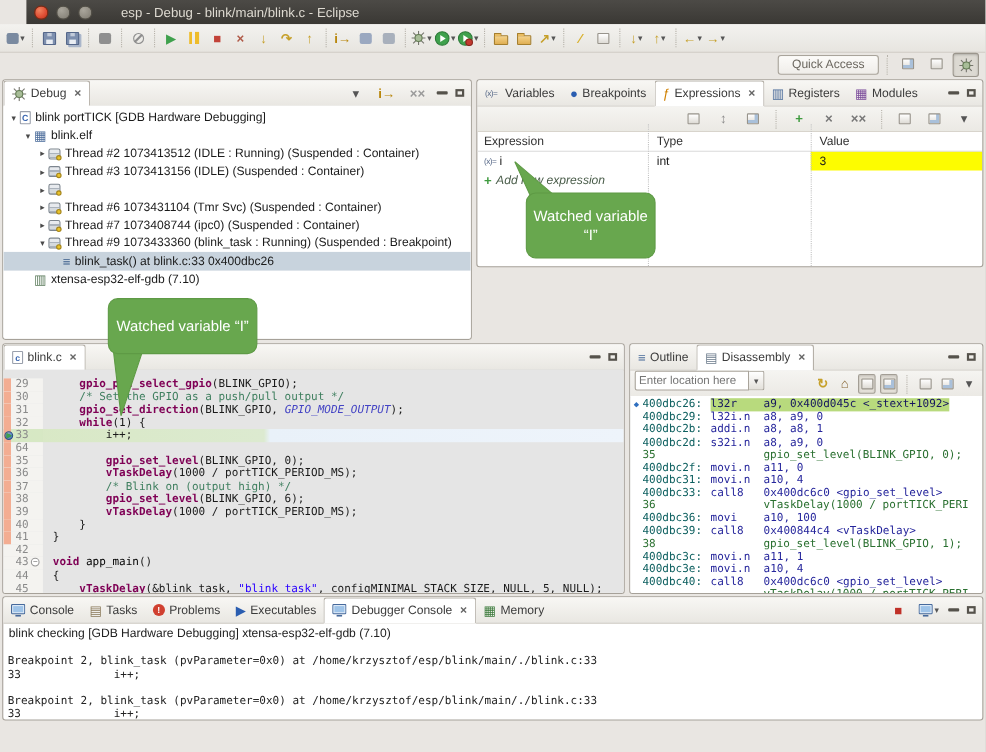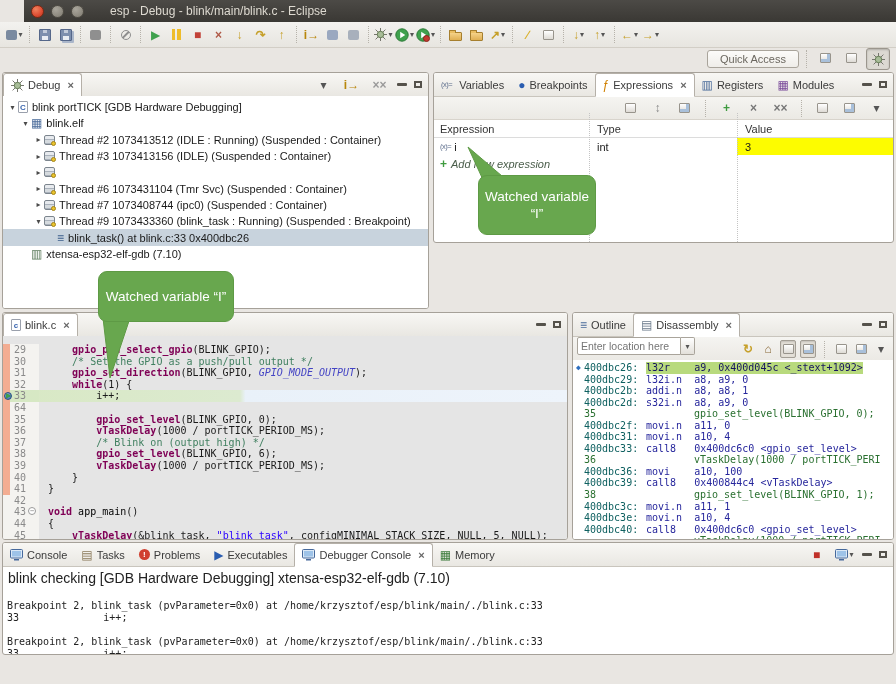--- a/index.html
+++ b/index.html
@@ -113,21 +113,21 @@
   .ds-body{position:absolute;left:0;right:0;top:47px;bottom:0;background:#fff;overflow:hidden;
     font-family:"DejaVu Sans Mono","Liberation Mono",monospace;font-size:10px;line-height:11.55px;padding-top:2px;}
   .dline{display:flex;white-space:pre;height:11.55px;}
   .dmk{width:11px;flex:none;text-align:center;font-size:8px;color:#2f6fbf;}
   .daddr{color:#0e6060;width:62px;flex:none;}
   .dinstr{color:#26269c;}
   .dline.cur .dinstr{background:#b8da7d;color:#15155e;}
   .dsrc{color:#2a7030;}
   .dsrc-t{color:#2a7030;padding-left:48px;}
   
-  .cons-label{font-size:14px;color:#222;padding:3px 5px 2px;}
+  .cons-label{font-size:11px;color:#222;padding:3px 5px 2px;}
   .cons-body{font-family:"DejaVu Sans Mono","Liberation Mono",monospace;font-size:10px;line-height:12px;
     padding-left:4px;white-space:pre;color:#222;}
   
   #tails{position:absolute;left:0;top:0;width:896px;height:684px;z-index:59;pointer-events:none;}
   .callout{position:absolute;background:#68a74e;border:1px solid #5e9a45;border-radius:9px;color:#fff;
     display:flex;align-items:center;justify-content:center;text-align:center;font-size:13.5px;line-height:17.5px;
     z-index:60;padding:3px 6px;box-sizing:border-box;}
   #callout1{left:478px;top:175px;width:118px;height:60px;}
   #callout2{left:98px;top:271px;width:136px;height:51px;}
   

